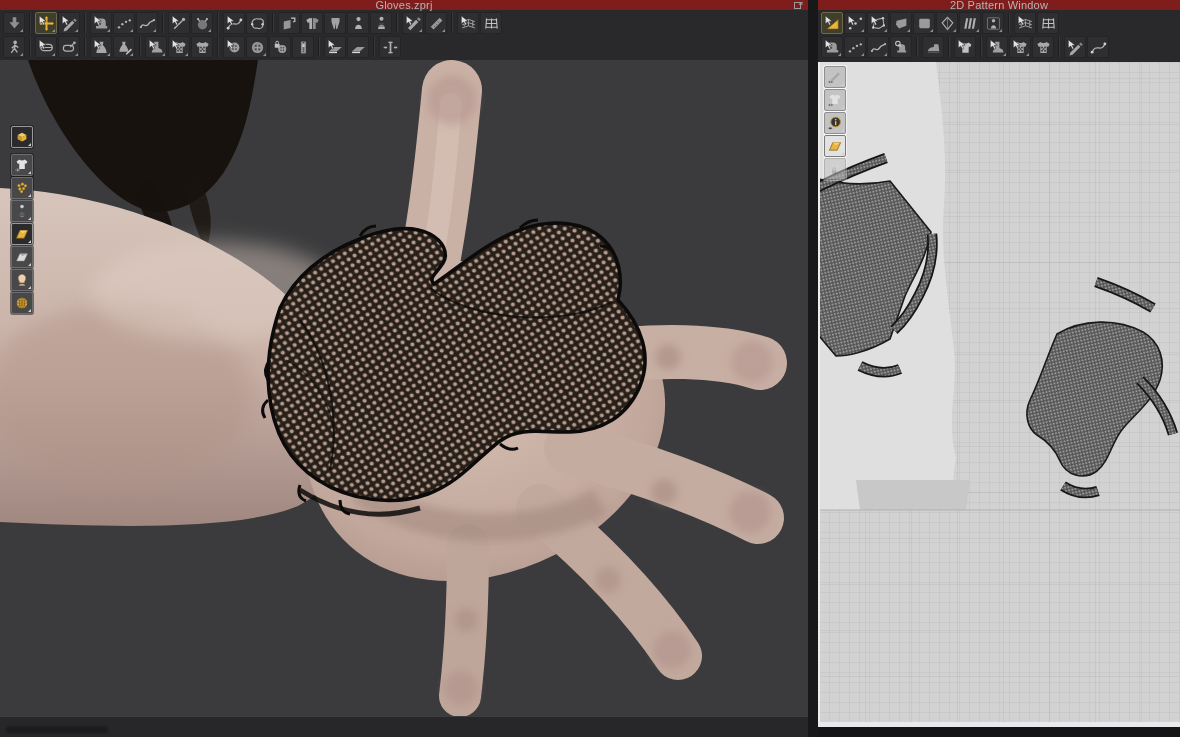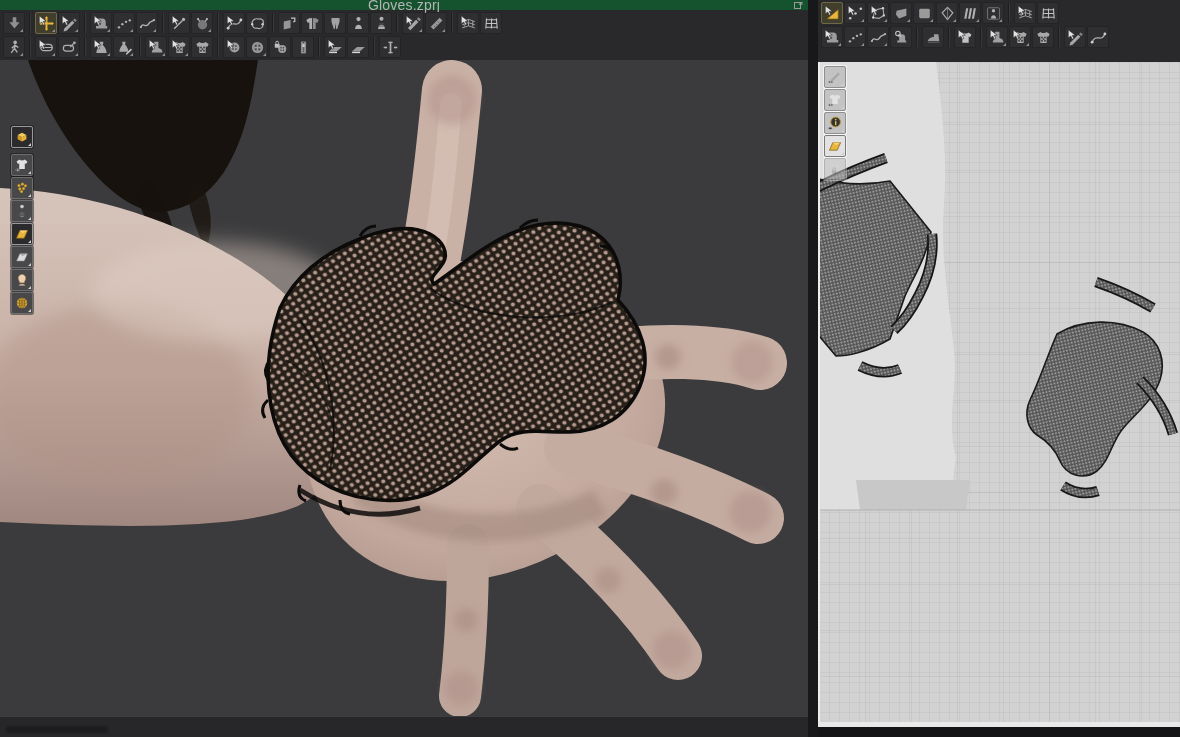--- a/index.html
+++ b/index.html
@@ -3,21 +3,21 @@
 <meta charset="utf-8">
 <style>
   html,body{margin:0;padding:0;background:#0e0e10;}
   #app{position:relative;width:1180px;height:737px;overflow:hidden;
        font-family:"Liberation Sans",sans-serif;background:#161618;}
   
   .win{position:absolute;top:0;height:737px;}
   #win3d{left:0;width:808px;background:#29292b;}
   #win2d{left:818px;width:362px;background:#29292b;}
   #divider{position:absolute;left:808px;top:0;width:10px;height:737px;background:#18181a;}
-  .titlebar{height:10px;background:#14532d;color:#b4b4b4;font-size:14px;line-height:10px;
+  .titlebar{height:10px;background:#7f1d1d;color:#b4b4b4;font-size:11px;line-height:10px;
             text-align:center;position:relative;letter-spacing:.2px;}
   .floatbtn{position:absolute;right:5px;top:1px;width:9px;height:8px;padding:0;border:0;
             background:transparent;cursor:pointer;}
   .floatbtn svg{display:block}
   .toolbar{height:50px;background:#29292b;padding:1px 3px;box-sizing:border-box;}
   .trow{display:flex;align-items:center;height:24px;gap:1px;}
   .ticon{width:22px;height:22px;flex:0 0 22px;background:#2f2f31;border:1px solid #242426;
          border-radius:2px;display:flex;align-items:center;justify-content:center;
          padding:0;position:relative;cursor:pointer;}
   .ticon svg{width:17px;height:17px;display:block}
@@ -496,20 +496,23 @@
     </div>
 
     <div id="status3d">
       <div id="smudge"></div>
     </div>
   </div>
 
   <div id="divider"></div>
 
   <div class="win" id="win2d">
+    <div class="titlebar">
+      <span>2D Pattern Window</span>
+    </div>
     <div class="toolbar">
       <div class="trow" id="bar2d-1">
           <button class="ticon active">
             <svg viewBox="0 0 16 16">
               <path d="M2.8,13.2 H13.4 V4.2 Z" fill="#e9b43c" stroke="#6e5514" stroke-width=".6"></path>
               <path d="M1.2,.8 L1.2,8.4 L3.5,6.6 L4.9,9.6 L6.4,8.9 L5,6 L7.8,5.8 Z" fill="#e2e2e2" stroke="#1a1a1a" stroke-width=".5"></path>
             </svg>
           </button>
           <button class="ticon flyout">
             <svg viewBox="0 0 16 16">

